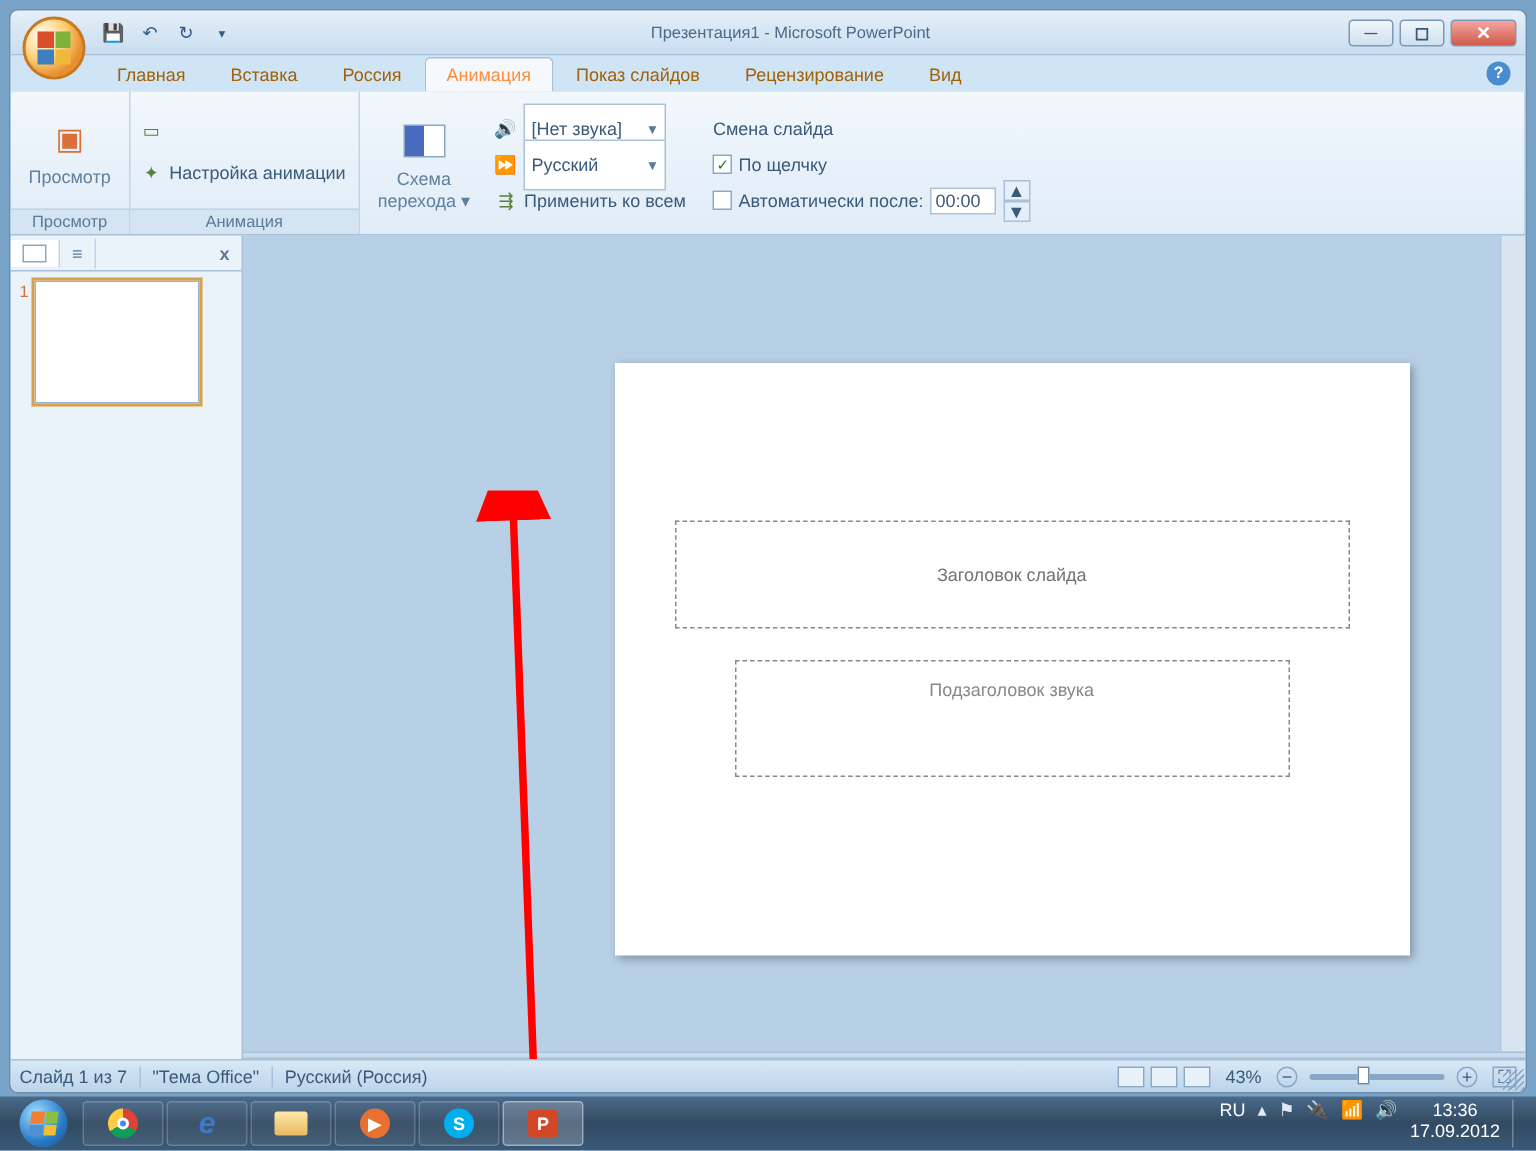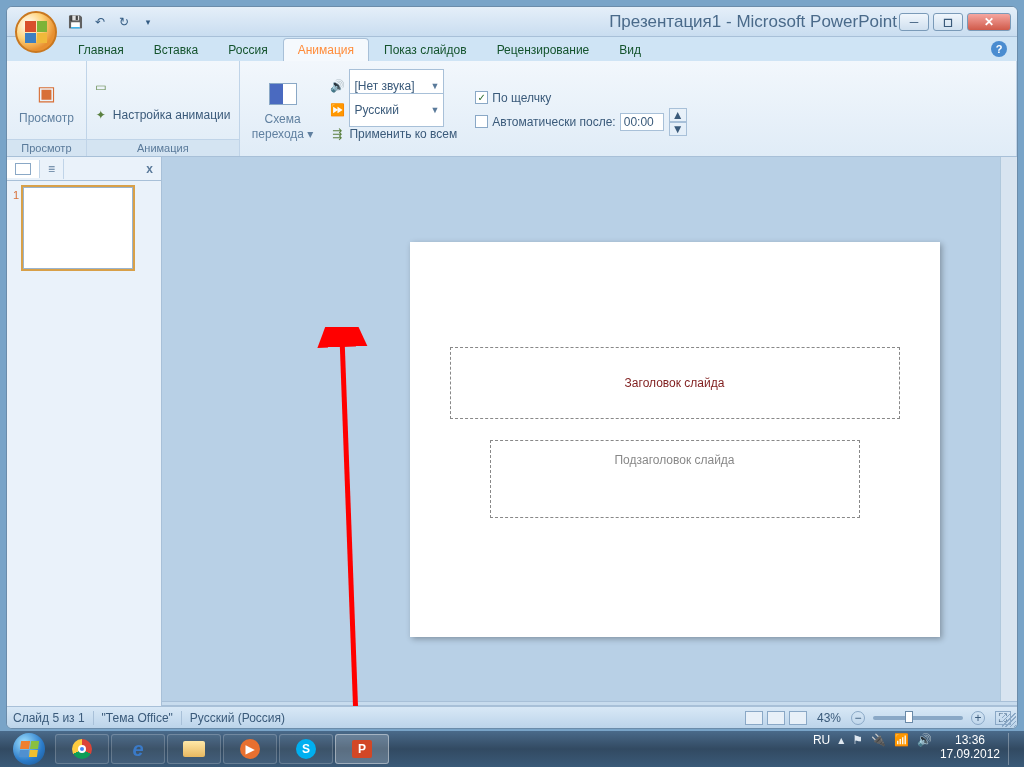--- a/index.html
+++ b/index.html
@@ -7,26 +7,26 @@
 .app{position:absolute;top:6px;left:6px;right:6px;bottom:38px;background:#cfe4f5;border:1px solid #6b8caa;border-radius:6px;display:flex;flex-direction:column;overflow:hidden}
 .titlebar{height:30px;background:linear-gradient(#e5eff9,#c9ddf0);display:flex;align-items:center;position:relative;border-bottom:1px solid #a8c0d8}
 .office-btn{width:42px;height:42px;position:absolute;top:4px;left:8px;border-radius:50%;background:radial-gradient(circle at 30% 30%,#fff,#ffd37a 40%,#e89030 70%);border:2px solid #c97820;z-index:20;display:flex;align-items:center;justify-content:center}
 .office-logo{width:22px;height:22px;display:grid;grid-template:1fr 1fr/1fr 1fr;gap:1px}
 .office-logo span:nth-child(1){background:#d94f2b}
 .office-logo span:nth-child(2){background:#7eb338}
 .office-logo span:nth-child(3){background:#3d7fc1}
 .office-logo span:nth-child(4){background:#f0b93a}
 .qat{margin-left:60px;display:flex;gap:6px;align-items:center}
 .qat-btn{width:18px;height:18px;display:flex;align-items:center;justify-content:center;color:#335b82;border-radius:2px}
-.title-text{flex:1;text-align:right;color:#4a6a8a;font-size:17px}
+.title-text{flex:1;text-align:center;color:#4a6a8a;font-size:11px}
 .winctrl{display:flex;margin-right:4px}
 .winctrl div{width:30px;height:18px;margin:4px 2px;border:1px solid #7a9ab8;background:linear-gradient(#f0f6fc,#d0e0ef);border-radius:3px;display:flex;align-items:center;justify-content:center;color:#3a5a7a;font-weight:bold}
 .winctrl .close{background:linear-gradient(#f5a6a0,#d05a4a);color:#fff;width:44px}
 .tabs{height:24px;display:flex;align-items:flex-end;padding-left:56px;background:#cfe4f5;position:relative}
-.tab{padding:4px 14px;color:#14532d;cursor:pointer;border:1px solid transparent;border-bottom:none;border-radius:4px 4px 0 0}
+.tab{padding:4px 14px;color:#a16207;cursor:pointer;border:1px solid transparent;border-bottom:none;border-radius:4px 4px 0 0}
 .tab.active{background:#f5f9fd;border-color:#a8c0d8;color:#ff8c3a;font-weight:normal}
 .help-icon{position:absolute;right:10px;top:4px;width:16px;height:16px;border-radius:50%;background:#4a8cd0;color:#fff;display:flex;align-items:center;justify-content:center;font-size:11px;font-weight:bold}
 .ribbon{height:96px;background:linear-gradient(#f2f7fc,#e0ecf7);border-bottom:1px solid #a8c0d8;display:flex}
 .rgroup{border-right:1px solid #c0d4e8;display:flex;flex-direction:column;padding:2px 6px 0}
 .rgroup-body{flex:1;display:flex;align-items:center;gap:4px}
 .rgroup-label{text-align:center;color:#5a7a9a;font-size:11px;padding:2px 0;background:#d4e4f2;margin:0 -6px;border-top:1px solid #c0d4e8}
 .big-btn{display:flex;flex-direction:column;align-items:center;justify-content:center;padding:2px 6px;min-width:56px;height:70px;border-radius:3px;color:#6080a0;text-align:center;line-height:1.2}
 .big-btn-icon{width:32px;height:32px;margin-bottom:2px;display:flex;align-items:center;justify-content:center;font-size:20px}
 .small-row{display:flex;align-items:center;gap:4px;color:#3a5a7a;height:22px}
 .small-icon{width:16px;height:16px;display:inline-flex;align-items:center;justify-content:center;color:#5a8040}
@@ -42,21 +42,21 @@
 .nav-close{margin-left:auto;padding:0 8px;color:#5a7a9a;font-weight:bold}
 .thumbs{flex:1;padding:6px;overflow:auto}
 .thumb-row{display:flex;gap:4px;margin-bottom:8px}
 .thumb-num{color:#d87038;font-size:11px;padding-top:2px}
 .thumb{width:110px;height:82px;background:#fff;border:1px solid #9ab4ce}
 .thumb.sel{outline:2px solid #d8a048}
 .slide-area{flex:1;display:flex;flex-direction:column;background:#b8d0e6}
 .slide-canvas-wrap{flex:1;display:flex;align-items:center;justify-content:center;overflow:auto;position:relative}
 .slide{width:530px;height:395px;background:#fff;box-shadow:2px 2px 6px rgba(0,0,0,0.3);position:relative;margin:20px 0 0 170px}
 .placeholder{position:absolute;border:1px dashed #888;display:flex;align-items:center;justify-content:center;color:#555;background:#fff}
-.ph-title{left:40px;top:105px;width:450px;height:72px;font-size:26px;color:#7f1d1d}
+.ph-title{left:40px;top:105px;width:450px;height:72px;font-size:26px;color:#737373}
 .ph-sub{left:80px;top:198px;width:370px;height:78px;font-size:16px;color:#888;align-items:flex-start;padding-top:12px}
 .arrow-svg{position:absolute;left:180px;top:170px;z-index:30;pointer-events:none}
 .splitter{height:5px;background:#c8dcee;border-top:1px solid #a8c0d8;border-bottom:1px solid #a8c0d8;cursor:ns-resize}
 .notes{height:34px;background:#fff;padding:6px 10px;color:#777;font-size:15px;border:1px solid #a8c0d8;margin:0 2px}
 .statusbar{height:22px;background:linear-gradient(#d8e8f6,#bcd4ea);border-top:1px solid #a8c0d8;display:flex;align-items:center;padding:0 6px;color:#3a5a7a;font-size:11px}
 .status-sep{width:1px;height:14px;background:#a8c0d8;margin:0 8px}
 .status-right{margin-left:auto;display:flex;align-items:center;gap:4px}
 .view-btn{width:18px;height:14px;border:1px solid #8aa8c6;background:#e8f0f8}
 .zoom-slider{width:90px;height:4px;background:#8aa8c6;position:relative;border-radius:2px;margin:0 4px}
 .zoom-thumb{width:8px;height:12px;background:#fff;border:1px solid #6a8aa8;position:absolute;top:-5px;left:32px}
@@ -160,20 +160,21 @@
               <span>Русский</span>
                 <span class="arr">▼</span>
             </div>
           </div>
           <div class="small-row">
             <span class="small-icon">⇶</span>
             <span>Применить ко всем</span>
           </div>
         </div>
         <div style="display:flex;flex-direction:column;gap:2px;margin-left:14px">
+          <div class="small-row" style="color:#3a5a7a">Смена слайда</div>
           <div class="small-row">
             <span class="checkbox">✓</span>
             <span>По щелчку</span>
           </div>
           <div class="small-row">
             <span class="checkbox"></span>
             <span>Автоматически после:</span>
             <span class="timeinput">00:00</span>
             <span style="display:flex;flex-direction:column;font-size:7px;line-height:1;margin-left:1px">
               <span style="border:1px solid #a8c0d8;padding:0 2px">▲</span>
@@ -204,40 +205,40 @@
       </div>
     </div>
 
     <div class="slide-area">
       <div class="slide-canvas-wrap">
         <div class="slide">
           <div class="placeholder ph-title">
             <span>Заголовок слайда</span>
           </div>
           <div class="placeholder ph-sub">
-            <span>Подзаголовок слайда</span>
+            <span>Подзаголовок звука</span>
           </div>
         </div>
         <div class="vscroll" style="position:absolute;right:0;top:0;bottom:0"></div>
       </div>
       <div class="splitter"></div>
     </div>
 
     <svg class="arrow-svg" width="200" height="440">
       <defs>
           <marker id="ah" markerWidth="12" markerHeight="12" refX="2" refY="5" orient="auto">
             <path d="M0,0 L0,10 L12,5 z" fill="#ff0000"></path>
           </marker>
         </defs>
       <line x1="170" y1="420" x2="155" y2="10" stroke="#ff0000" stroke-width="5" marker-end="url(#ah)"></line>
     </svg>
   </div>
 
   <div class="statusbar">
-    <span>Слайд 5 из 1</span>
+    <span>Слайд 1 из 7</span>
     <div class="status-sep"></div>
     <span>"Тема Office"</span>
     <div class="status-sep"></div>
     <span>Русский (Россия)</span>
     <div class="status-right">
       <div class="view-btn"></div>
       <div class="view-btn"></div>
       <div class="view-btn"></div>
       <span style="margin:0 6px">43%</span>
       <span style="border:1px solid #8aa8c6;border-radius:50%;width:14px;height:14px;display:flex;align-items:center;justify-content:center">−</span>

